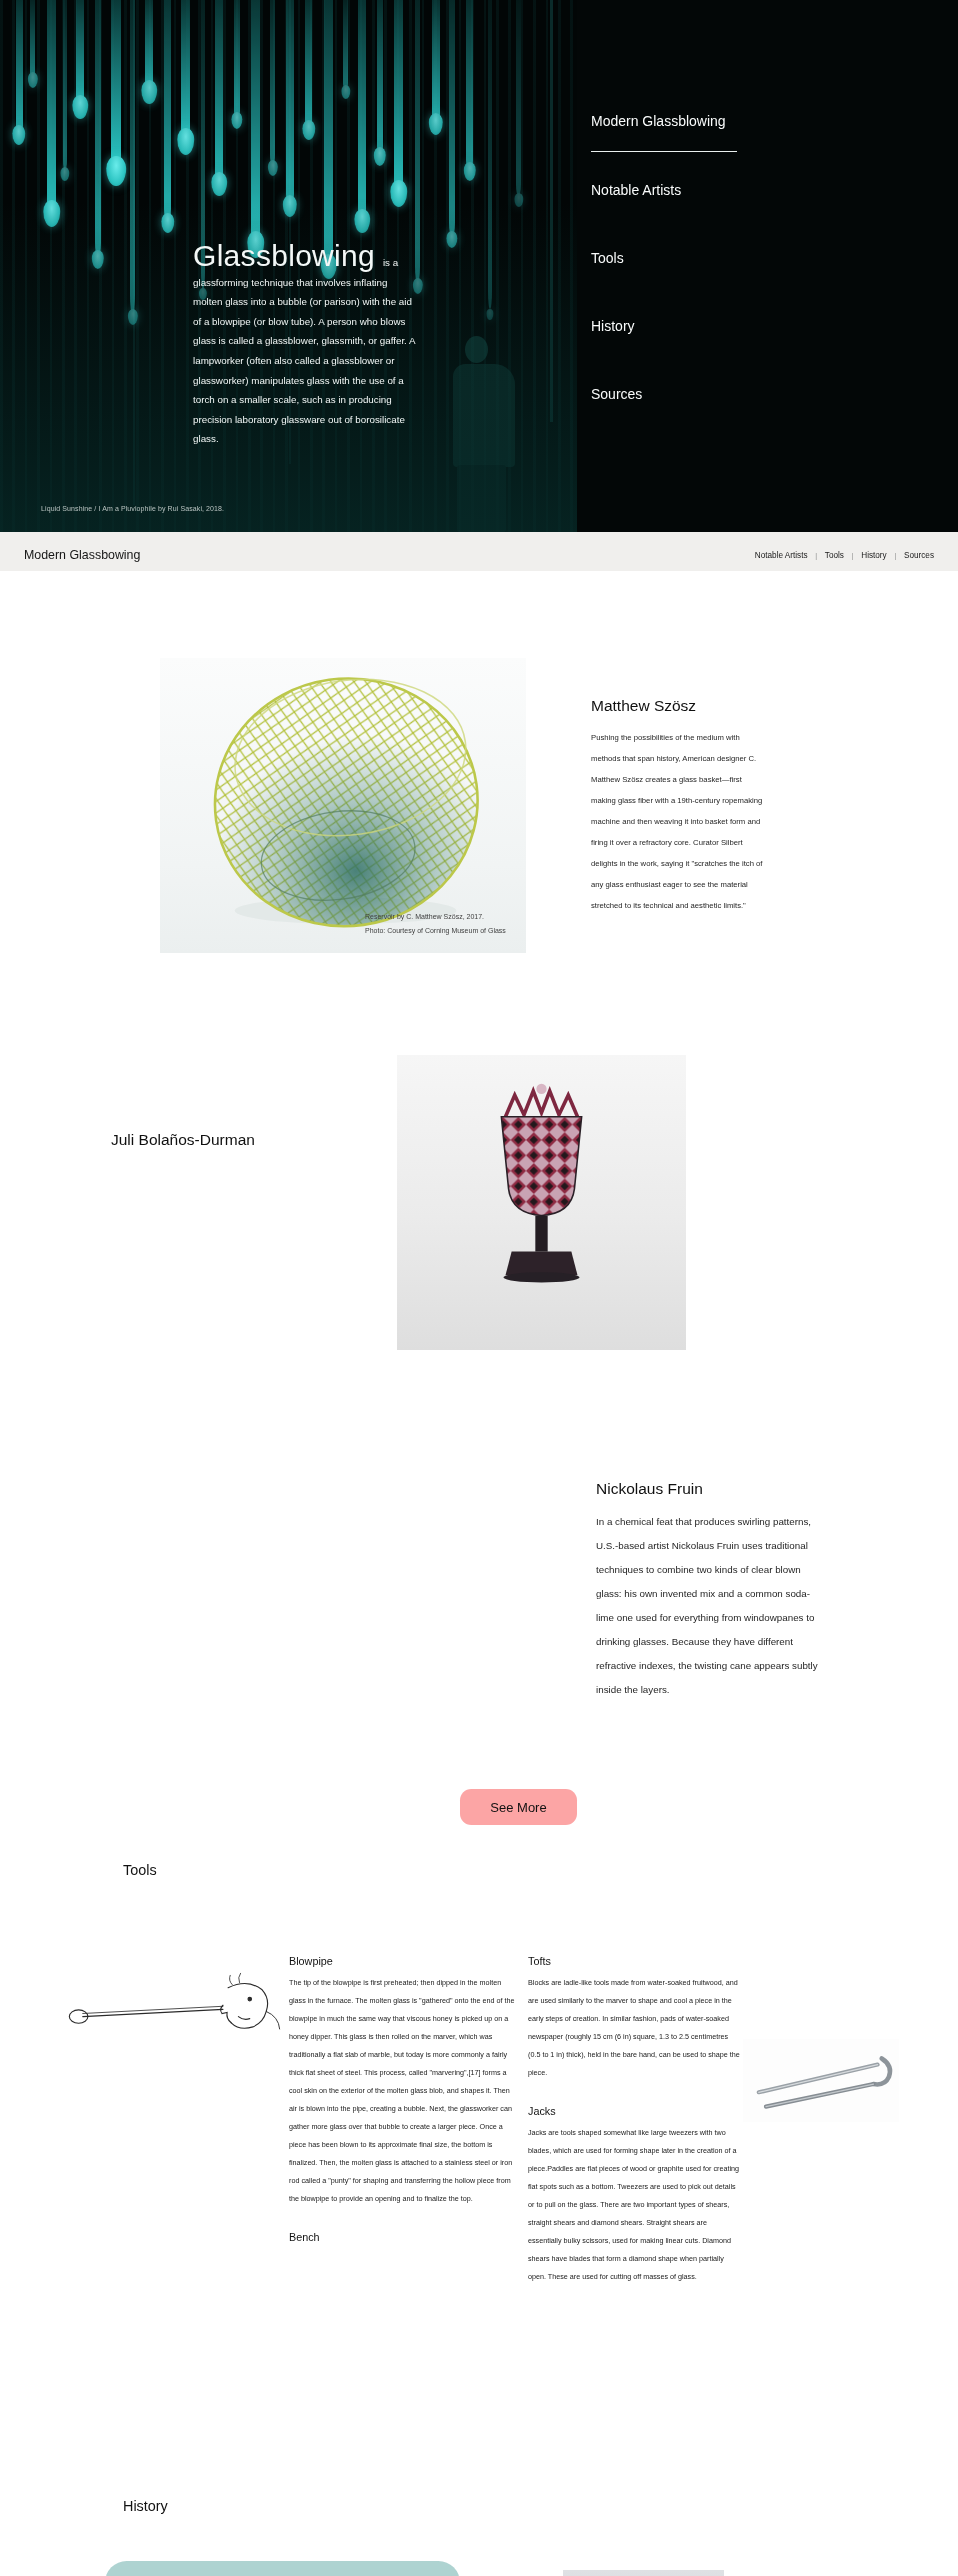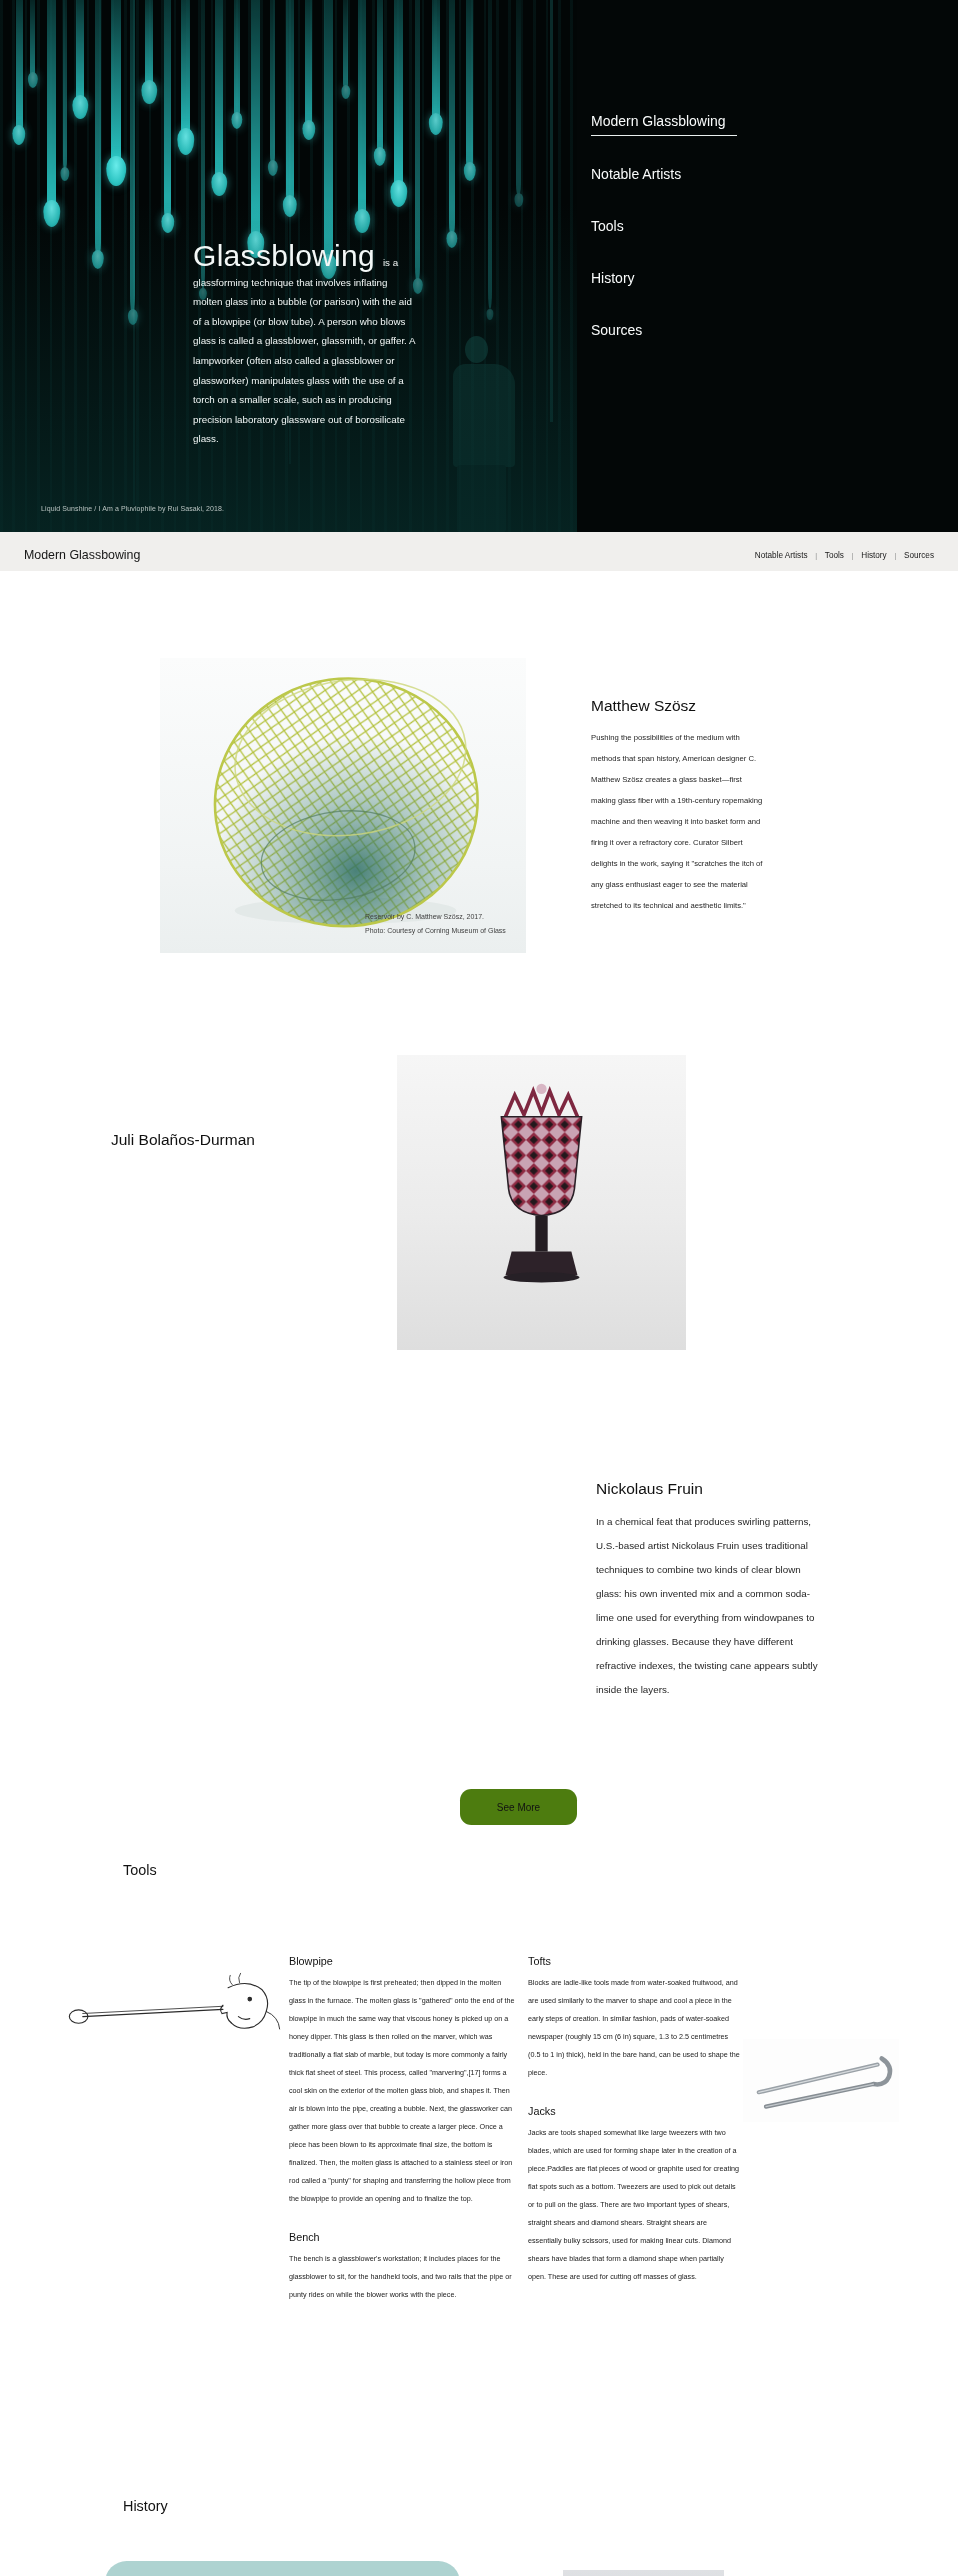--- a/index.html
+++ b/index.html
@@ -29,21 +29,21 @@
      border-radius:12.4px 20.6px 4.1px 4.1px; background:#123f3b; }
   .hero-person .hp-legs { position:absolute; left:4.1px; top:129px; width:49px; height:67px;
      background:#0b2a28; border-radius:3.1px; }
 
   .hero-text { position:absolute; left:193px; top:241px; width:224px; color:#f3f8f7;
      font-size:9.8px; line-height:19.6px; font-weight:400; }
   .hero-title { font-size:30px; line-height:1; font-weight:400; letter-spacing:0.3px; margin-right:5.2px;margin-top:32px; }
   .hero-caption { position:absolute; left:41px; top:505px; font-size:7px; color:#b9c3c1; letter-spacing:0.1px; }
 
   .hero-nav { position:absolute; left:591px; top:113px; display:flex; flex-direction:column; gap:30px; }
-  .hero-nav-item { font-size:14px; color:#fafcfc; width:max-content; padding-bottom:6px; cursor:pointer; font-weight:300;text-align:center; }
+  .hero-nav-item { font-size:14px; color:#fafcfc; width:max-content; padding-bottom:22px; cursor:pointer; font-weight:300;text-align:center; }
   .hero-nav-item.active { border-bottom:0.5px solid #e9efee; padding-right:11.3px; }
 
   
   .siteheader { position:absolute; left:0; top:532px; width:958px; height:39px; background:#f0efed;
      display:flex; align-items:center; justify-content:space-between; padding:7.2px 24px 0; }
   .siteheader-title { font-size:12.4px; color:#161616; }
   .headnav { display:flex; align-items:center; gap:7.7px; font-size:8.2px; color:#1a1a1a; }
   .headnav .item { cursor:pointer; }
   .headnav .sep { color:#8f8f8f; font-size:7.2px; }
 
@@ -58,22 +58,22 @@
 
   .juli-text { position:absolute; left:111px; top:1131px; width:245px; }
   .juli-text .artist-body { font-size:9.8px; line-height:24px; }
   .juli-img { left:397px; top:1055px; width:289px; height:295px; background:linear-gradient(180deg,#f6f6f6,#ebebeb 55%,#dedede); }
   .juli-caption { position:absolute; left:0; bottom:0; width:100%; height:50px; background:#d7d7d5;
      padding:7.7px 10.3px 0; font-size:7.5px; line-height:16px; color:#2d2d2d; }
 
   .fruin-text { position:absolute; left:596px; top:1480px; width:229px; }
   .fruin-text .artist-body { font-size:9.8px; line-height:24px; }
 
-  .see-more { position:absolute; left:460px; top:1789px; width:117px; height:36px; background:#4d7c0f;
-     border-radius:11.3px; display:flex; align-items:center; justify-content:center; font-size:10px;
+  .see-more { position:absolute; left:460px; top:1789px; width:117px; height:36px; background:#fca5a5;
+     border-radius:11.3px; display:flex; align-items:center; justify-content:center; font-size:13px;
      color:#121212; cursor:pointer; }
 
   
   .tools-h { position:absolute; left:123px; top:1862px; font-size:14.4px; font-weight:400; color:#121212; }
   .tools-intro { position:absolute; left:123px; top:1889px; width:752px; font-size:7.7px; line-height:18.5px; color:#1f1f1f; }
   .tool-sketch { position:absolute; left:58px; top:1969px; width:233px; height:89px; background:#fff; }
   .tool-col { position:absolute; }
   .col-blowpipe { left:289px; top:1955px; width:227px; }
   .col-blocks { left:528px; top:1955px; width:214px; }
   .tool-h { font-size:10.8px; font-weight:400; color:#121212; margin-bottom:7.2px; }
@@ -241,21 +241,20 @@
         <path d="M338 30 Q330 22 334 12" stroke-width="1.6"></path>
         <path d="M352 26 Q348 16 354 8" stroke-width="1.6"></path>
       </g>
     </svg>
   </div>
 
   <div class="tool-col col-blowpipe">
     <h4 class="tool-h">Blowpipe</h4>
     <p class="tool-body"><span>The tip of the </span><span class="lnk">blowpipe</span><span> is first preheated; then dipped in the molten glass in the furnace. The molten glass is "gathered" onto the end of the blowpipe in much the same way that viscous honey is picked up on a </span><span class="lnk">honey dipper</span><span>. This glass is then rolled on the </span><span class="lnk">marver</span><span>, which was traditionally a flat slab of marble, but today is more commonly a fairly thick flat sheet of steel. This process, called "marvering",</span><span class="lnk">[17]</span><span> forms a cool skin on the exterior of the molten glass blob, and shapes it. Then air is blown into the pipe, creating a bubble. Next, the glassworker can gather more glass over that bubble to create a larger piece. Once a piece has been blown to its approximate final size, the bottom is finalized. Then, the molten glass is attached to a stainless steel or iron rod called a "punty" for shaping and transferring the hollow piece from the blowpipe to provide an opening and to finalize the top.</span></p>
     <h4 class="tool-h mt">Bench</h4>
-    <p class="tool-body">The bench is a glassblower's workstation; it includes places for the glassblower to sit, for the handheld tools, and two rails that the pipe or punty rides on while the blower works with the piece.</p>
   </div>
 
   <div class="tool-col col-blocks">
     <h4 class="tool-h">Tofts</h4>
     <p class="tool-body"><span>Blocks are ladle-like tools made from water-soaked </span><span class="lnk">fruitwood</span><span>, and are used similarly to the marver to shape and cool a piece in the early steps of creation. In similar fashion, pads of water-soaked newspaper (roughly 15 cm (6 in) square, 1.3 to 2.5 centimetres (0.5 to 1 in) thick), held in the bare hand, can be used to shape the piece.</span></p>
     <h4 class="tool-h mt">Jacks</h4>
     <p class="tool-body"><span>Jacks are tools shaped somewhat like large tweezers with two blades, which are used for forming shape later in the creation of a piece.Paddles are flat pieces of wood or </span><span class="lnk">graphite</span><span> used for creating flat spots such as a bottom. Tweezers are used to pick out details or to pull on the glass. There are two important types of shears, straight shears and diamond shears. Straight shears are essentially bulky scissors, used for making linear cuts. Diamond shears have blades that form a diamond shape when partially open. These are used for cutting off masses of glass.</span></p>
   </div>
 
   <div class="img-box jacks-img">

